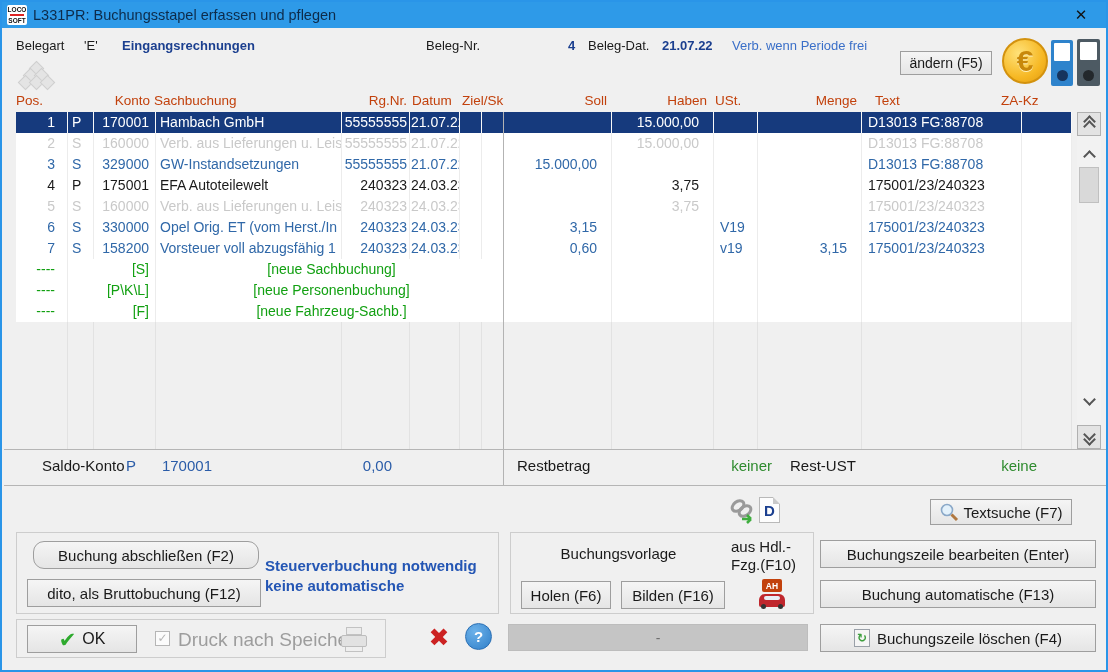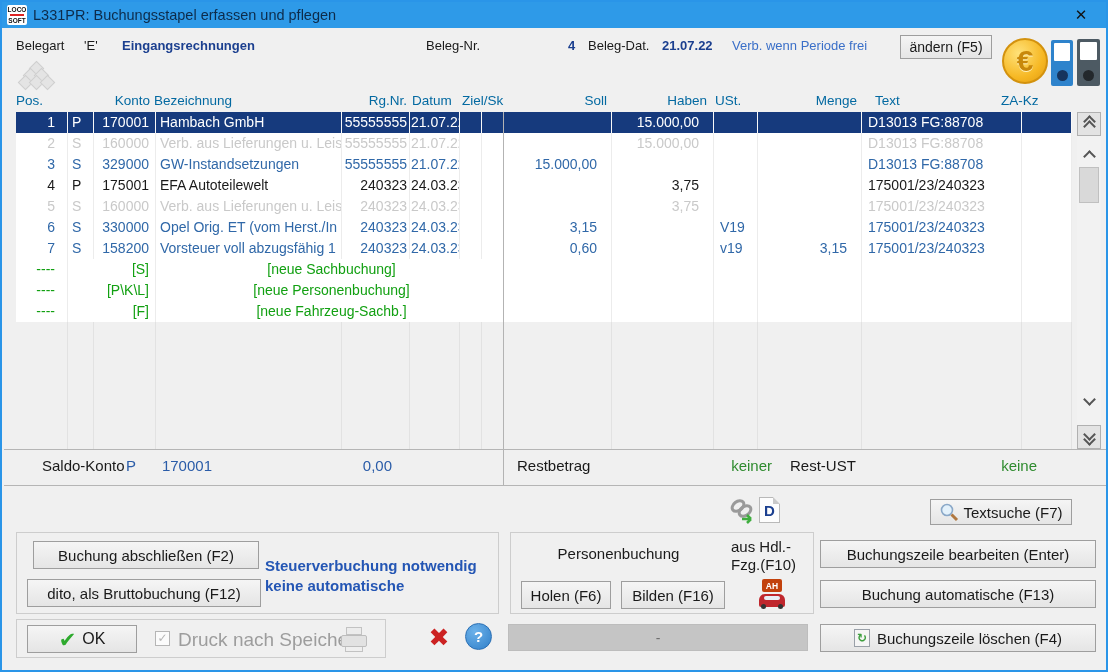--- a/index.html
+++ b/index.html
@@ -12,37 +12,37 @@
   .logo .bar{width:14px;height:2px;background:#d22;margin:1px 0;}
   .title-text{font-size:14.5px;color:#0d2b4a;}
   .close-btn{position:absolute;right:14px;top:3px;width:22px;height:20px;text-align:center;line-height:20px;
              font-size:15px;color:#111;cursor:pointer;}
   
   .hlabel{position:absolute;font-size:13px;color:#1a1a1a;white-space:nowrap;}
   .hnavy{color:#1b3f8f;font-weight:600;}
   .hblue{color:#3a6fc8;}
   .btn{box-sizing:border-box;background:linear-gradient(#f5f5f5,#e5e5e5);border:1px solid #9e9e9e;
        display:flex;align-items:center;justify-content:center;font-size:15px;color:#1a1a1a;white-space:nowrap;}
-  .aendern{position:absolute;left:898px;top:33px;width:92px;height:24px;font-size:14px;}
+  .aendern{position:absolute;left:898px;top:49px;width:92px;height:24px;font-size:14px;}
   
   .stack-icon{position:absolute;left:18px;top:60px;width:34px;height:26px;}
   .stack-icon i{position:absolute;width:9px;height:9px;background:#e4e4e4;border:1px solid #cfcfcf;transform:rotate(45deg);}
   .coin{position:absolute;left:1000px;top:36px;width:46px;height:46px;border-radius:50%;
         background:radial-gradient(circle at 35% 32%,#ffe27a,#f6b722 62%,#e09a12);border:2px solid #d3920e;
         box-sizing:border-box;display:flex;align-items:center;justify-content:center;
         font-size:30px;font-weight:bold;color:#c8880b;text-shadow:0 1px 0 #fff3c0;}
   .binder{position:absolute;border-radius:2px;}
   .binder .label{position:absolute;left:3px;right:3px;top:3px;height:18px;background:#fff;border-radius:1px;}
   .binder .ring{position:absolute;left:50%;bottom:5px;width:11px;height:11px;margin-left:-5.5px;border-radius:50%;}
   .binder-blue{left:1049px;top:38px;width:22px;height:46px;background:#2e83cc;}
   .binder-blue .ring{background:#16345e;}
   .binder-dark{left:1075px;top:37px;width:23px;height:47px;background:#4d5a63;}
   .binder-dark .ring{background:#23282c;}
   
-  .thead-label{position:absolute;top:91px;font-size:13.5px;color:#0369a1;white-space:nowrap;}
+  .thead-label{position:absolute;top:91px;font-size:13.5px;color:#c2410c;white-space:nowrap;}
   .thr{text-align:right;}
   .tbody{position:absolute;left:14px;top:110px;width:1056px;background:#fff;}
   .trow{display:grid;grid-template-columns:52px 26px 62px 186px 68px 50px 22px 22px 108px 102px 44px 104px 160px 50px;
         height:21px;line-height:21px;font-size:14px;}
   .trow>span{box-sizing:border-box;border-right:1px solid #ececec;overflow:hidden;white-space:nowrap;}
   .r-sel{background:#163a7d;color:#fff;}
   .r-sel>span{border-right:1px solid #f8f8f8;}
   .r-dim{color:#c9c9c9;}
   .r-blue{color:#3068a8;}
   .r-norm{color:#1a1a1a;}
@@ -160,21 +160,21 @@
       <span class="label"></span>
       <span class="ring"></span>
     </div>
   <div class="binder binder-dark">
       <span class="label"></span>
       <span class="ring"></span>
     </div>
 
   <span class="thead-label" style="left:14px;">Pos.</span>
   <span class="thead-label thr" style="left:100px;width:48px;">Konto</span>
-  <span class="thead-label" style="left:152px;">Bezeichnung</span>
+  <span class="thead-label" style="left:152px;">Sachbuchung</span>
   <span class="thead-label thr" style="left:345px;width:60px;">Rg.Nr.</span>
   <span class="thead-label" style="left:410px;">Datum</span>
   <span class="thead-label" style="left:460px;">Ziel/Sk</span>
   <span class="thead-label thr" style="left:545px;width:60px;">Soll</span>
   <span class="thead-label thr" style="left:645px;width:60px;">Haben</span>
   <span class="thead-label" style="left:713px;">USt.</span>
   <span class="thead-label thr" style="left:795px;width:60px;">Menge</span>
   <span class="thead-label" style="left:873px;">Text</span>
   <span class="thead-label" style="left:999px;">ZA-Kz</span>
 
@@ -387,30 +387,30 @@
     </div>
   <div class="btn textsuche">
     <svg width="20" height="20" viewBox="0 0 20 20">
       <circle cx="8" cy="8" r="5.5" fill="#e3f1fb" stroke="#8aa8c8" stroke-width="1.6"></circle>
       <line x1="12.5" y1="12.5" x2="18" y2="18" stroke="#b07840" stroke-width="3"></line>
     </svg>
     <span>Textsuche (F7)</span>
   </div>
 
   <div class="groupbox g1">
-    <div class="btn" style="position:absolute;left:16px;top:8px;width:226px;height:28px;">Buchung abschließen (F2)</div>
+    <div class="btn" style="position:absolute;left:16px;top:8px;width:226px;height:28px;border-radius:11px;">Buchung abschließen (F2)</div>
     <div class="btn" style="position:absolute;left:10px;top:46px;width:234px;height:28px;">dito, als Bruttobuchung (F12)</div>
     <div class="hint-blue">
       <div>Steuerverbuchung notwendig</div>
       <div>keine automatische</div>
     </div>
   </div>
 
   <div class="groupbox g2">
-    <div class="g2-title">Personenbuchung</div>
+    <div class="g2-title">Buchungsvorlage</div>
     <div class="g2-aus">
       <div>aus Hdl.-</div>
       <div>Fzg.(F10)</div>
     </div>
     <div class="btn" style="position:absolute;left:10px;top:48px;width:90px;height:28px;">Holen (F6)</div>
     <div class="btn" style="position:absolute;left:110px;top:48px;width:104px;height:28px;">Bilden  (F16)</div>
     <div class="car-icon">
       <div class="car-plate">AH</div>
       <div class="car-body">
           <span class="win"></span>

